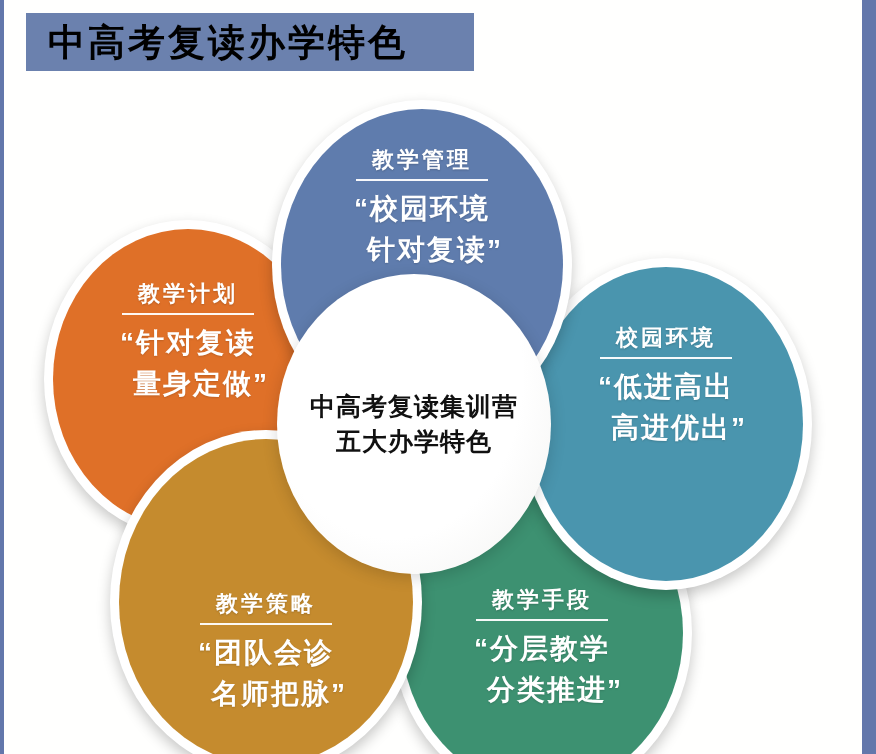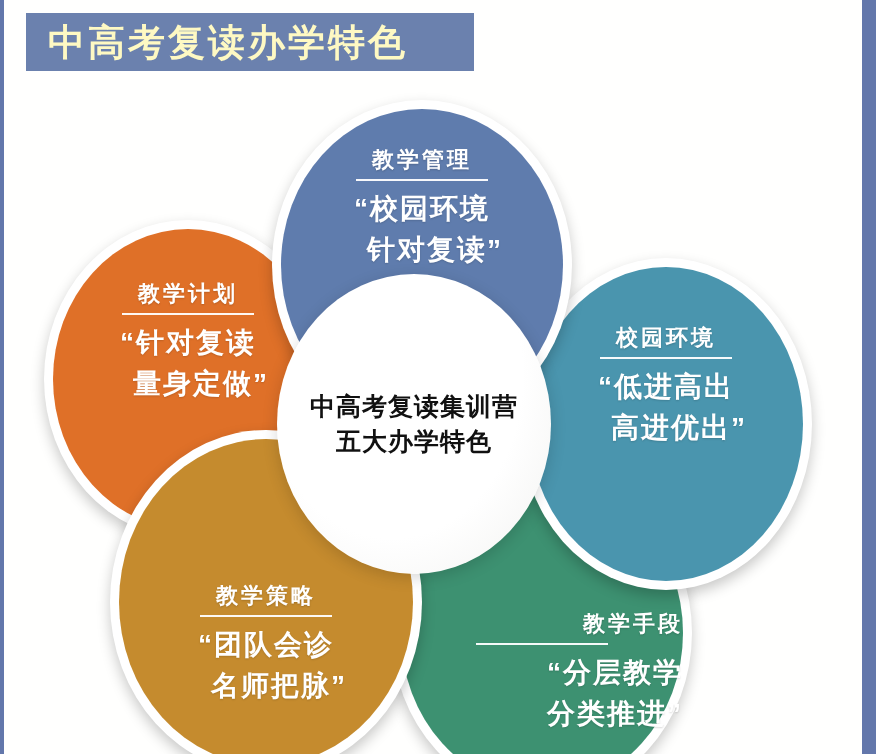--- a/index.html
+++ b/index.html
@@ -122,29 +122,29 @@
     z-index: 2;
   }
   #petal-right .petal-inner { top: 58px; }
 
   
   #petal-bottom-left {
     left: 110px; top: 352px;
     width: 312px; height: 344px;
     z-index: 2;
   }
-  #petal-bottom-left .petal-inner { top: 144px; }
+  #petal-bottom-left .petal-inner { top: 152px; }
 
   
   #petal-bottom-right {
     left: 392px; top: 390px;
     width: 300px; height: 330px;
     z-index: 1;
   }
-  #petal-bottom-right .petal-inner { top: 134px; text-align: right; }
+  #petal-bottom-right .petal-inner { top: 110px; }
 
   
   #center-circle {
     position: absolute;
     left: 277px; top: 196px;
     width: 274px; height: 300px;
     border-radius: 50%;
     background: radial-gradient(ellipse at 42% 34%, #ffffff 0%, #ffffff 58%, #f7f7f6 82%, #eeeeec 100%);
     box-shadow: 0 4px 16px rgba(0,0,0,0.16);
     z-index: 6;
@@ -164,21 +164,21 @@
 </style>
 </head>
 <body>
 
 <div id="stage">
 
   <div class="edge-stripe-left" style="background: rgb(99, 119, 171);"></div>
   <div class="edge-stripe-right" style="background: rgb(99, 119, 171);"></div>
 
   <div id="title-banner" style="background: rgb(107, 129, 174);">
-    <span class="title-text" style="color: #fef9c3;">中高考复读办学特色</span>
+    <span class="title-text" style="color: #000000;">中高考复读办学特色</span>
   </div>
 
   <div id="flower">
 
     <div class="petal" id="petal-top">
       <div class="petal-fill" style="background: rgb(95, 124, 173);">
         <div class="petal-inner">
           <div class="petal-title">教学管理</div>
           <div class="petal-rule"></div>
           <div class="petal-sub">

